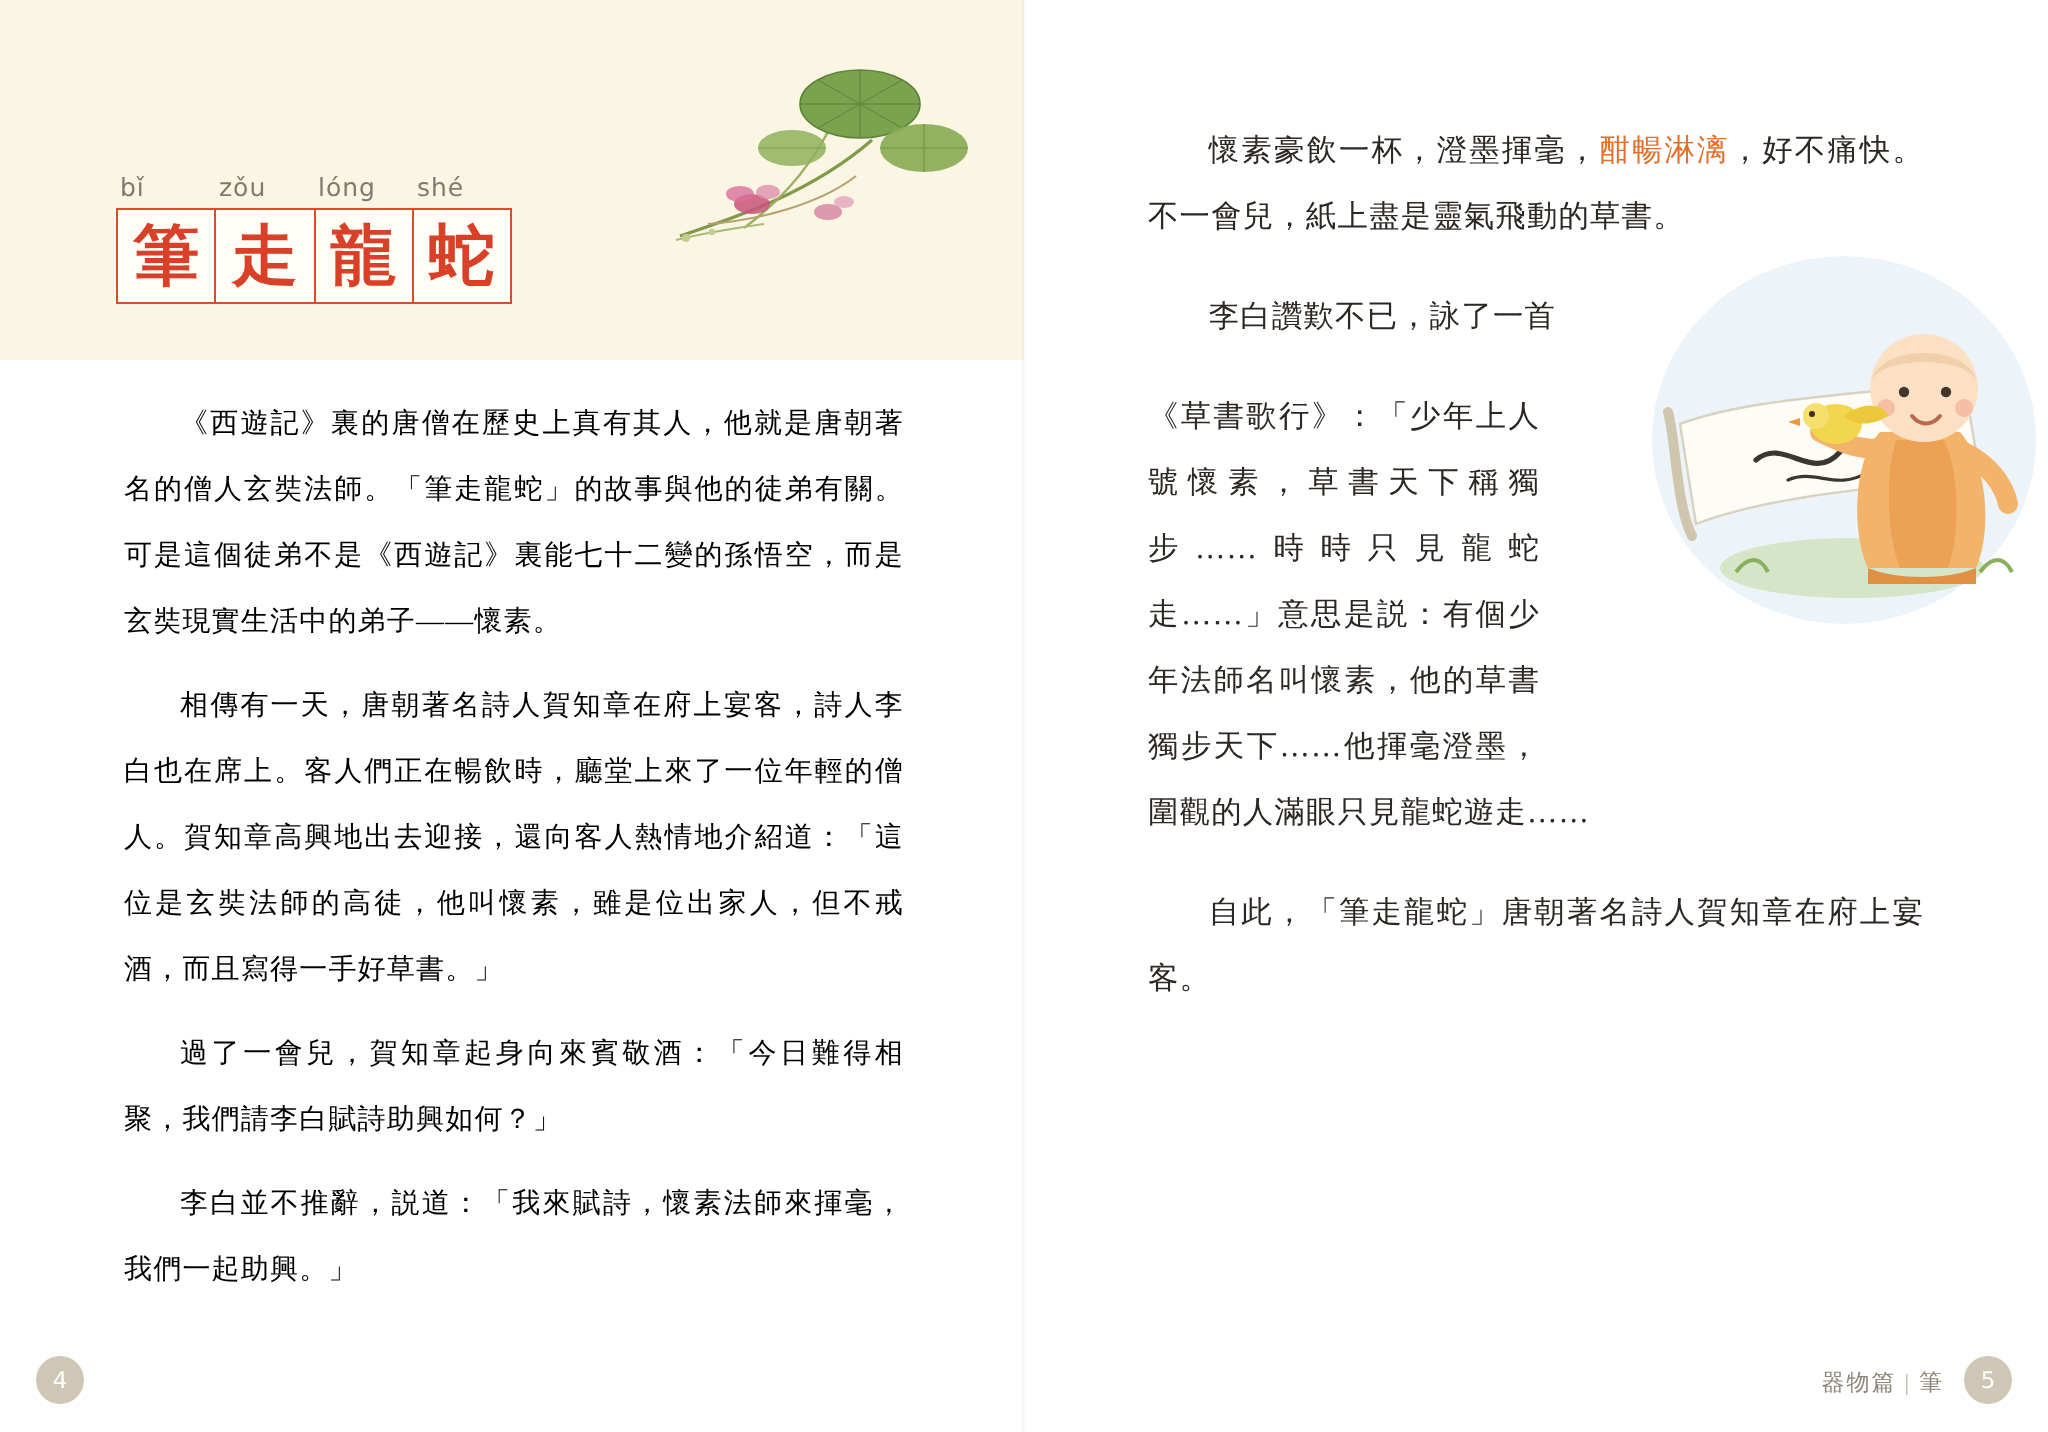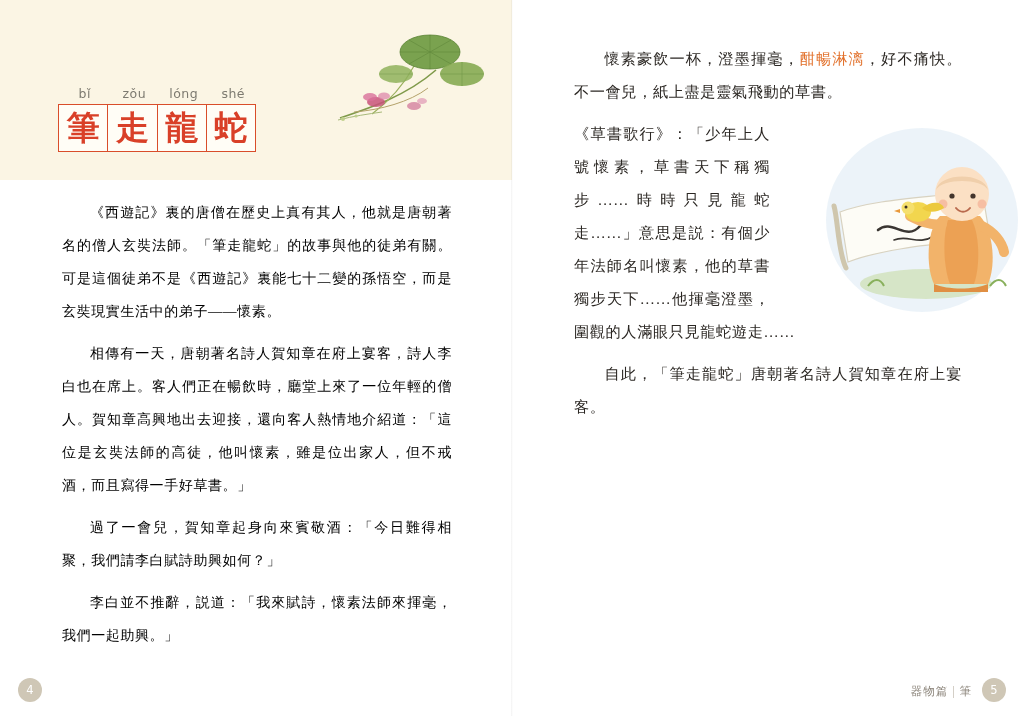--- a/index.html
+++ b/index.html
@@ -50,21 +50,20 @@
     width: 210px;
   }
   .pinyin-row {
     display: flex;
     width: 198px;
     margin-left: 2px;
     margin-bottom: 3px;
   }
   .pinyin {
     flex: 1 1 0;
-    text-align: center;
     font-size: 12.5px;
     color: #7d7a70;
     font-family: "DejaVu Sans", sans-serif;
     letter-spacing: 0.5px;
   }
   .title-chars {
     display: flex;
     width: 198px;
     border: 1.4px solid #d94d2a;
     box-sizing: border-box;
@@ -103,21 +102,21 @@
     top: 42px;
     left: 62px;
     width: 388px;
     font-size: 15.2px;
     line-height: 33px;
     text-align: justify;
     color: #2b2723;
     letter-spacing: 0.6px;
   }
   .right-col p {
-    margin: 0 0 9px 0;
+    margin: 17px 0 9px 0;
     text-indent: 2em;
   }
   .right-col p.noindent { text-indent: 0; }
   .hl { color: #e2702a; }
 
   
   .monk-art {
     position: absolute;
     right: 6px;
     top: 120px;
@@ -260,20 +259,21 @@
       <circle cx="84" cy="87" r="1.5" fill="#3a3026"></circle>
       <path d="M78 89 L72 91 L78 93 Z" fill="#e9983a"></path>
       <path d="M100 88 C110 80, 120 82, 122 88 C116 92, 106 94, 100 88 Z" fill="#ecc93c"></path>
 
       <path d="M46 166 C52 158, 58 158, 62 166" stroke="#89b05c" stroke-width="2" fill="none"></path>
       <path d="M168 166 C174 158, 180 158, 184 166" stroke="#89b05c" stroke-width="2" fill="none"></path>
     </svg>
 
     <div class="right-col">
       <p><span>懷素豪飲一杯，澄墨揮毫，</span><span class="hl">酣暢淋漓</span><span>，好不痛快。不一會兒，紙上盡是靈氣飛動的草書。</span></p>
+      <p>李白讚歎不已，詠了一首</p>
       <p class="noindent"><span class="wrap-float"></span><span>《草書歌行》：「少年上人號懷素，草書天下稱獨步……時時只見龍蛇走……」意思是説：有個少年法師名叫懷素，他的草書獨步天下……他揮毫澄墨，圍觀的人滿眼只見龍蛇遊走……</span></p>
       <p>自此，「筆走龍蛇」唐朝著名詩人賀知章在府上宴客。</p>
     </div>
 
     <div class="running-head"><span>器物篇</span><span class="sep">|</span><span>筆</span></div>
 
     <div class="folio right">5</div>
   </div>
 
 </div>

